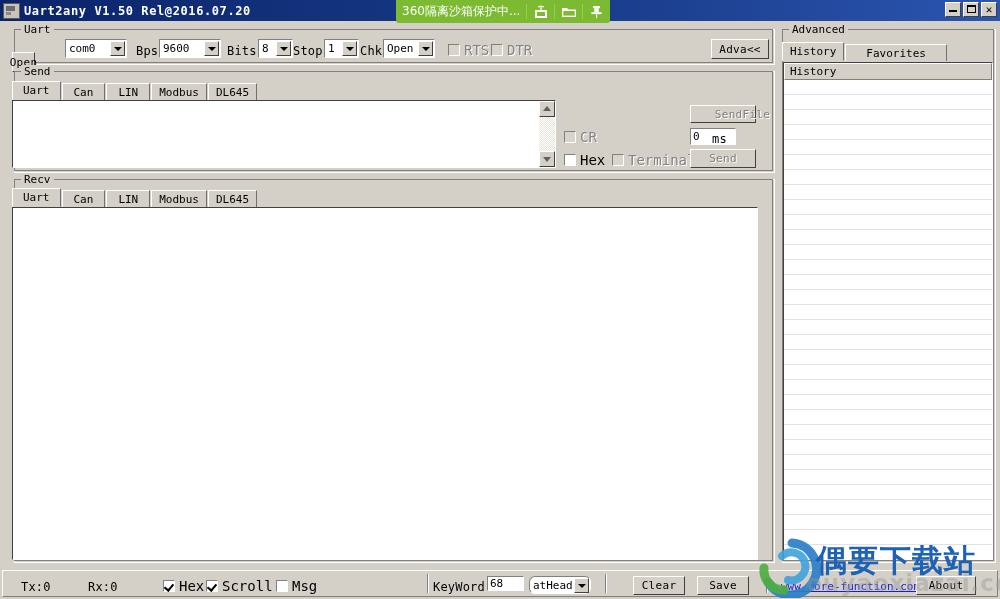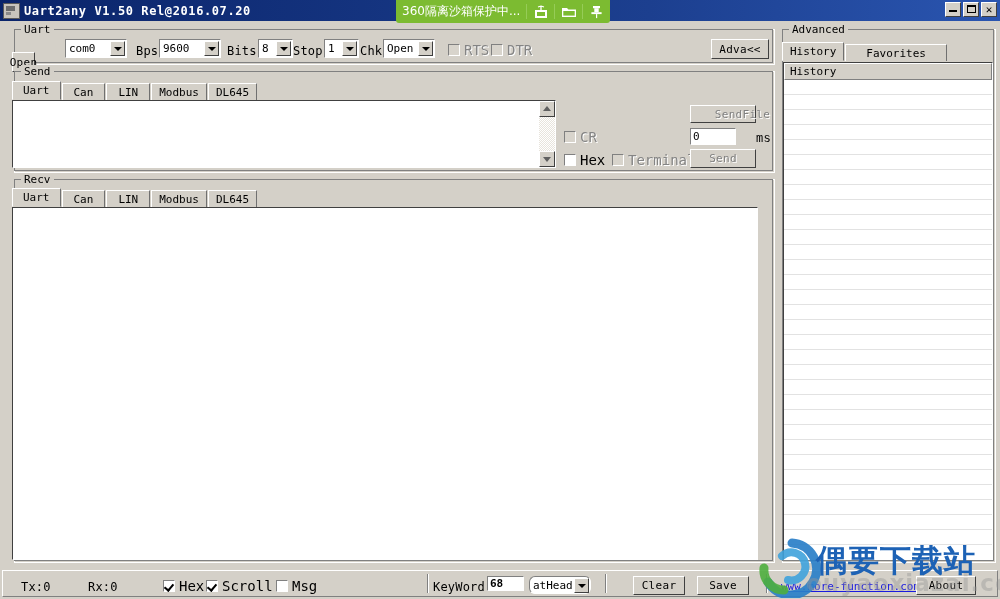--- a/index.html
+++ b/index.html
@@ -484,21 +484,21 @@
   </div>
   <div class="chk" style="left:612px; top:152px;">
     <span class="chk-box dis"></span>
     <span class="chk-lbl dis">Terminal</span>
   </div>
 
   <div class="btn disabled" style="left:690px; top:105px; width:66px; height:18px;padding-left:39px;">SendFile</div>
   <div class="tinput" style="left:690px; top:128px; width:46px; height:17px;">
     <span>0</span>
   </div>
-  <div class="lbl" style="left:756px; top:132px;font-family:Liberation Mono, monospace;">ms</div>
+  <div class="lbl" style="left:712px; top:132px;">ms</div>
   <div class="btn disabled" style="left:690px; top:149px; width:66px; height:19px;">Send</div>
 
   <div class="group" style="left:14px; top:179px; width:761px; height:384px;">
     <div class="group-inner"></div>
     <div class="group-label">Recv</div>
   </div>
 
   <div class="tabstrip" style="left:12px; top:188px;">
     <div class="tab active" style="padding:0 10px;">Uart</div>
     <div class="tab" style="padding:0 11px;">Can</div>
@@ -572,21 +572,21 @@
       <span class="chk-lbl">Scroll</span>
     </div>
     <div class="chk" style="left:273px; top:7px;">
       <span class="chk-box"></span>
       <span class="chk-lbl">Msg</span>
     </div>
 
     <div class="sb-div" style="left:424px;"></div>
 
     <div class="lbl" style="left:430px; top:9px;">KeyWord</div>
-    <div class="tinput" style="left:484px; top:5px; width:37px; height:15px;font-weight:bold;">
+    <div class="tinput" style="left:484px; top:5px; width:37px; height:15px;">
       <span>68</span>
     </div>
 
     <div class="combo" style="left:526px; top:5px; width:62px; height:18px;border-radius:6px;">
       <span class="combo-val">atHead</span>
       <span class="combo-arrow"></span>
     </div>
 
     <div class="sb-div" style="left:602px;"></div>
 

